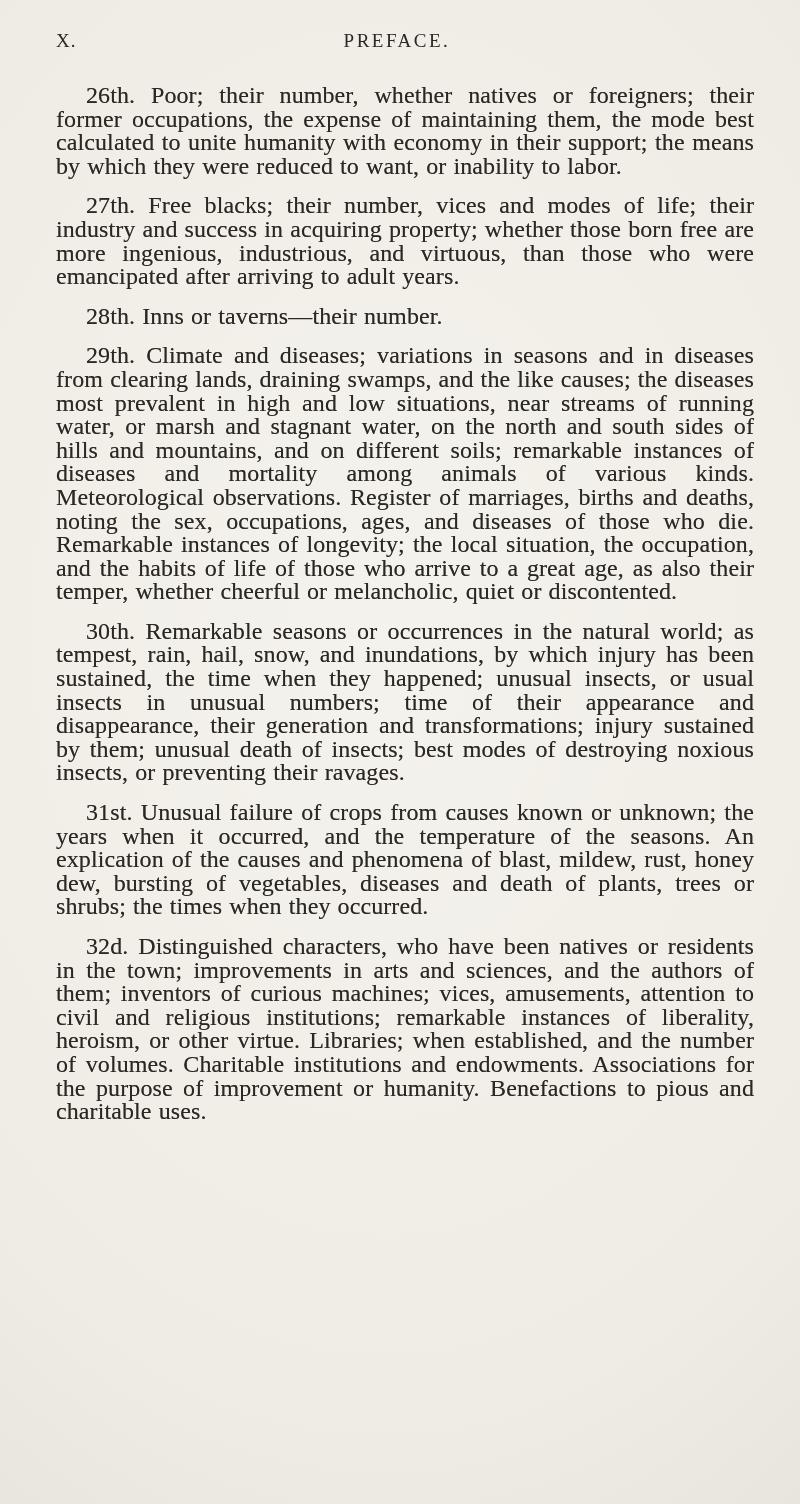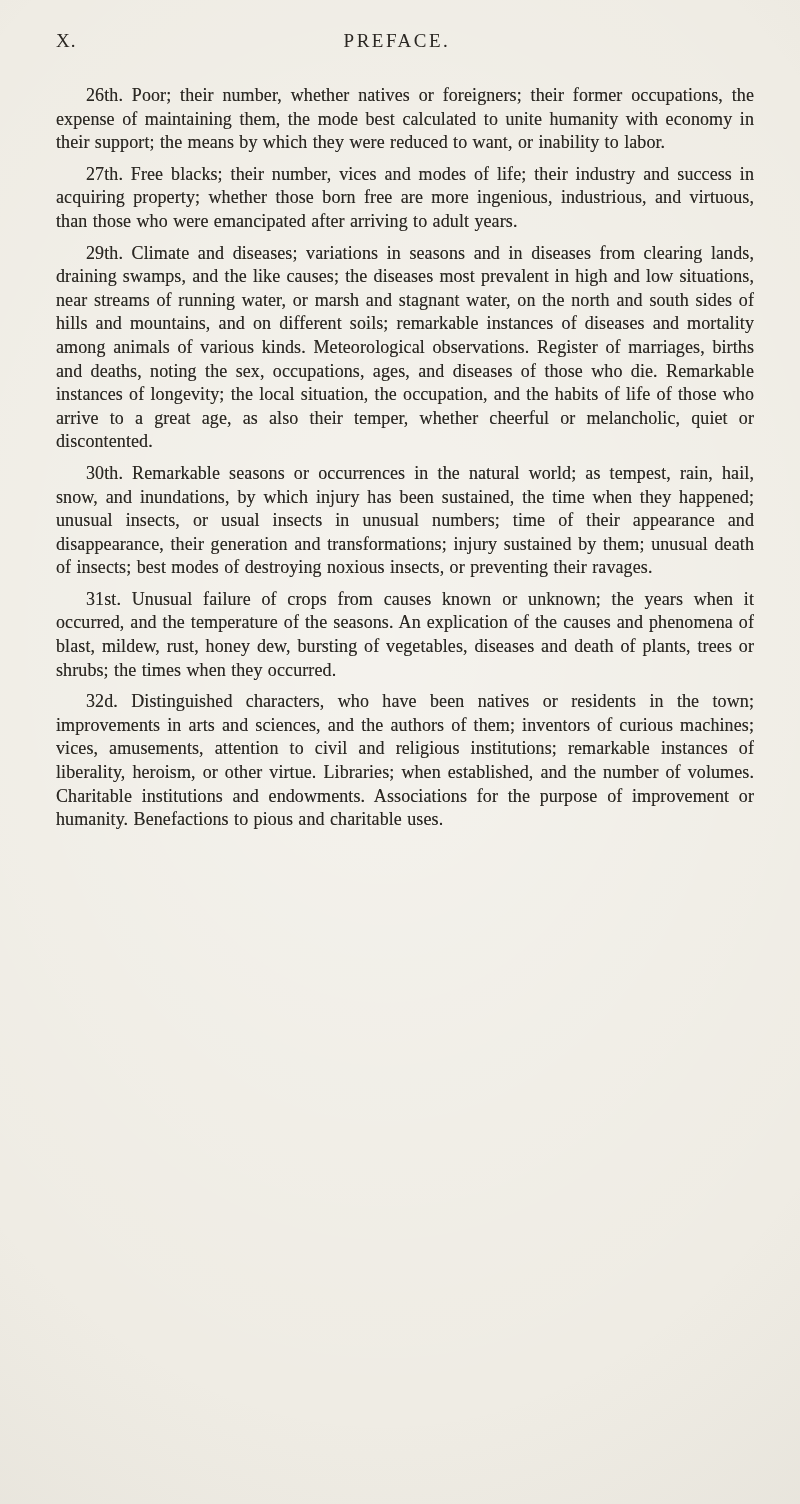--- a/index.html
+++ b/index.html
@@ -44,42 +44,43 @@
   }
   .running-title {
     position: absolute;
     left: 0;
     right: 16px;
     top: 0;
     text-align: center;
     letter-spacing: 2.5px;
   }
   .page-body p {
-    font-size: 18px;
+    font-size: 24px;
     line-height: 23.6px;
     text-align: justify;
     text-indent: 30px;
-    margin: 8px 0 8px 0;
+    margin: 16px 0 8px 0;
     word-spacing: 0.04em;
     letter-spacing: 0.1px;
     text-shadow: 0 0 0.5px rgba(43, 40, 35, 0.55);
   }
 </style>
 </head>
 <body>
 
 <div class="scan-page">
 
   <header class="page-header">
     <span class="page-number">X.</span>
     <span class="running-title">PREFACE.</span>
   </header>
 
   <main class="page-body">
     <p>26th. Poor; their number, whether natives or foreigners; their former occupations, the expense of maintaining them, the mode best calculated to unite humanity with economy in their support; the means by which they were reduced to want, or inability to labor.</p>
     <p>27th. Free blacks; their number, vices and modes of life; their industry and success in acquiring property; whether those born free are more ingenious, industrious, and virtuous, than those who were emancipated after arriving to adult years.</p>
+    <p>28th. Inns or taverns—their number.</p>
     <p>29th. Climate and diseases; variations in seasons and in diseases from clearing lands, draining swamps, and the like causes; the diseases most prevalent in high and low situations, near streams of running water, or marsh and stagnant water, on the north and south sides of hills and mountains, and on different soils; remarkable instances of diseases and mortality among animals of various kinds. Meteorological observations. Register of marriages, births and deaths, noting the sex, occupations, ages, and diseases of those who die. Remarkable instances of longevity; the local situation, the occupation, and the habits of life of those who arrive to a great age, as also their temper, whether cheerful or melancholic, quiet or discontented.</p>
     <p>30th. Remarkable seasons or occurrences in the natural world; as tempest, rain, hail, snow, and inundations, by which injury has been sustained, the time when they happened; unusual insects, or usual insects in unusual numbers; time of their appearance and disappearance, their generation and transformations; injury sustained by them; unusual death of insects; best modes of destroying noxious insects, or preventing their ravages.</p>
     <p>31st. Unusual failure of crops from causes known or unknown; the years when it occurred, and the temperature of the seasons. An explication of the causes and phenomena of blast, mildew, rust, honey dew, bursting of vegetables, diseases and death of plants, trees or shrubs; the times when they occurred.</p>
     <p>32d. Distinguished characters, who have been natives or residents in the town; improvements in arts and sciences, and the authors of them; inventors of curious machines; vices, amusements, attention to civil and religious institutions; remarkable instances of liberality, heroism, or other virtue. Libraries; when established, and the number of volumes. Charitable institutions and endowments. Associations for the purpose of improvement or humanity. Benefactions to pious and charitable uses.</p>
   </main>
 
 </div>
 
 </body></html>

